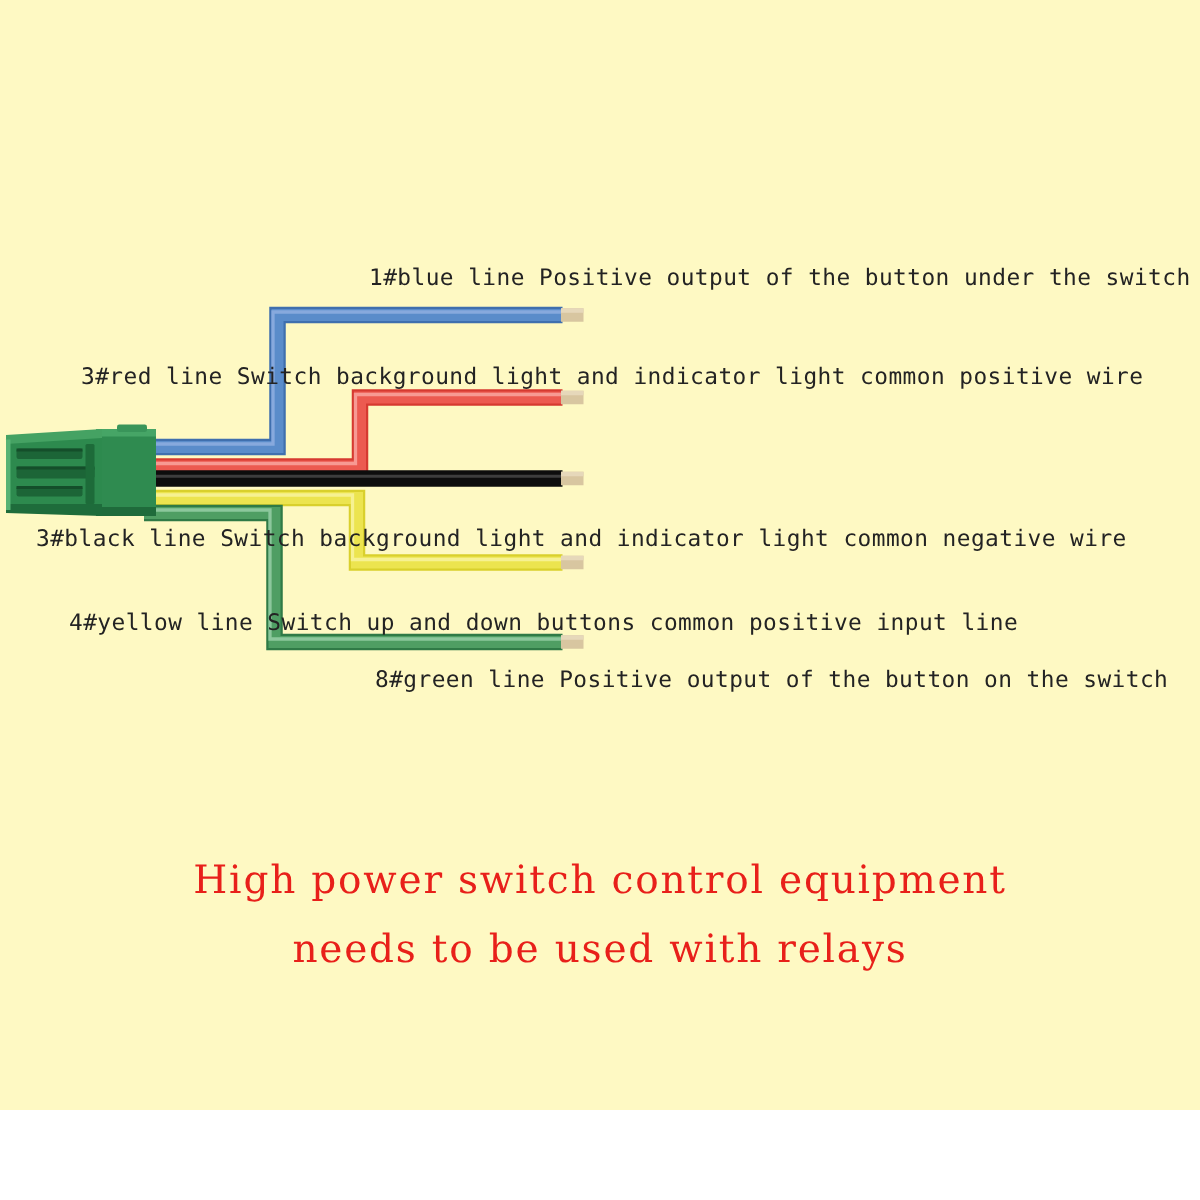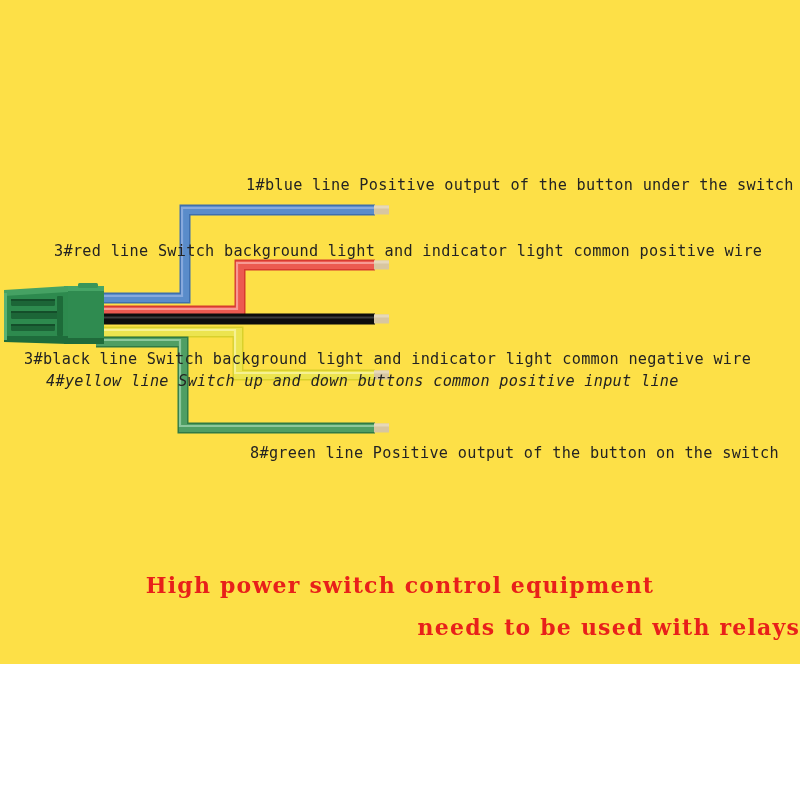--- a/index.html
+++ b/index.html
@@ -6,22 +6,22 @@
     margin: 0;
     padding: 0;
     background: #ffffff;
   }
   body {
     font-family: "DejaVu Sans Mono", "Liberation Mono", monospace;
   }
   #canvas {
     position: relative;
     width: 800px;
-    height: 664px;
-    background: #fde047;
+    height: 740px;
+    background: #fef9c3;
     overflow: hidden;
   }
 
   
   #diagram-svg {
     position: absolute;
     left: 0;
     top: 0;
     width: 800px;
     height: 800px;
@@ -33,38 +33,37 @@
     white-space: nowrap;
     font-family: "DejaVu Sans Mono", "Liberation Mono", monospace;
     font-size: 15.2px;
     letter-spacing: 0.3px;
     color: #232323;
     line-height: 1;
   }
   #label-1 { left: 246px; top: 178px; }
   #label-2 { left: 54px;  top: 244px; }
   #label-3 { left: 24px;  top: 352px; }
-  #label-4 { left: 46px;  top: 374px; font-style: italic; }
+  #label-4 { left: 46px;  top: 408px; }
   #label-5 { left: 250px; top: 446px; }
 
   
   #notice {
     position: absolute;
     left: 0;
     top: 572px;
     width: 800px;
     text-align: center;
     color: #e8201a;
     font-family: "DejaVu Serif", "Liberation Serif", serif;
-    font-size: 22px;
+    font-size: 26px;
     letter-spacing: 1.2px;
-    font-weight: bold;
   }
   #notice .notice-line { display: block; }
-  #notice .notice-line + .notice-line { margin-top: 16px; text-align: right; }
+  #notice .notice-line + .notice-line { margin-top: 16px; }
 </style>
 </head>
 <body>
 
 <div id="canvas">
 
   <svg id="diagram-svg" viewBox="0 0 800 800" xmlns="http://www.w3.org/2000/svg">
 
     <g>
       <path d="M 96 298 L 185 298 L 185 210 L 375 210" fill="none" stroke="#3f6fae" stroke-width="11" stroke-linejoin="miter" stroke-linecap="butt"></path>

